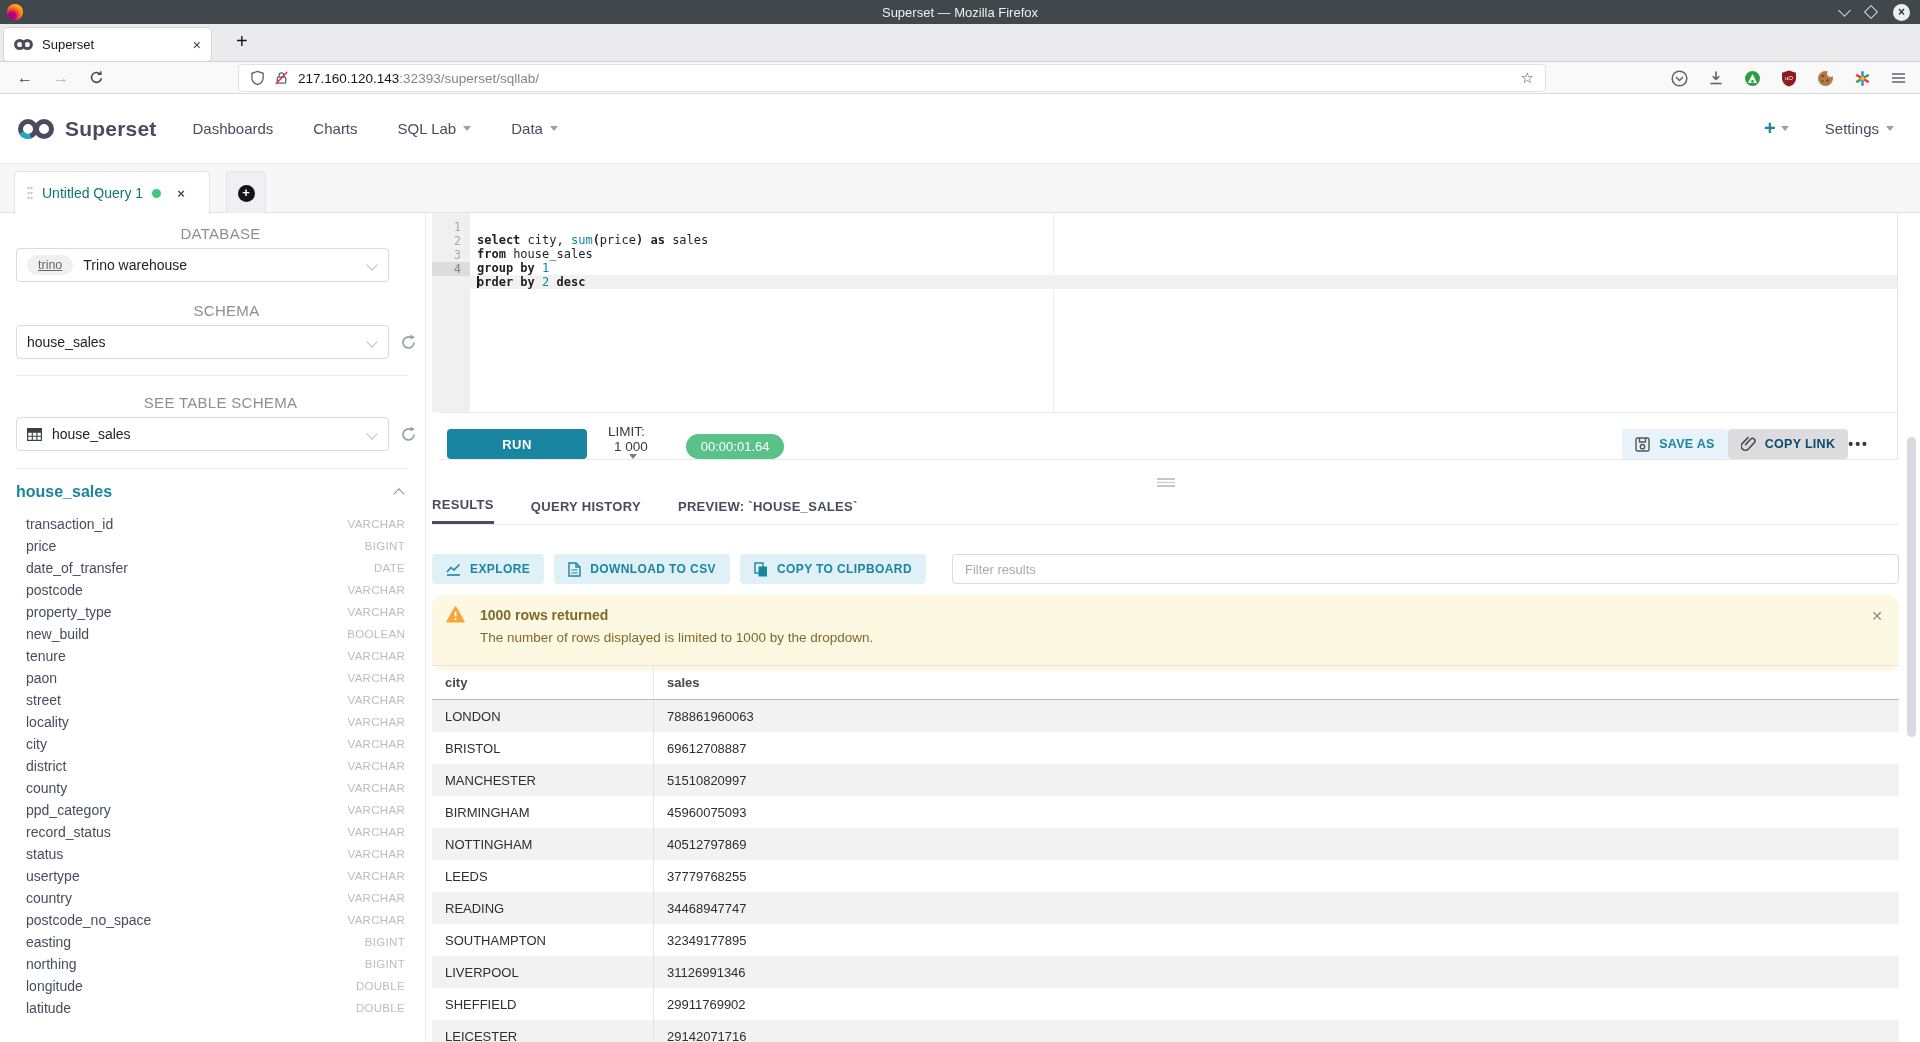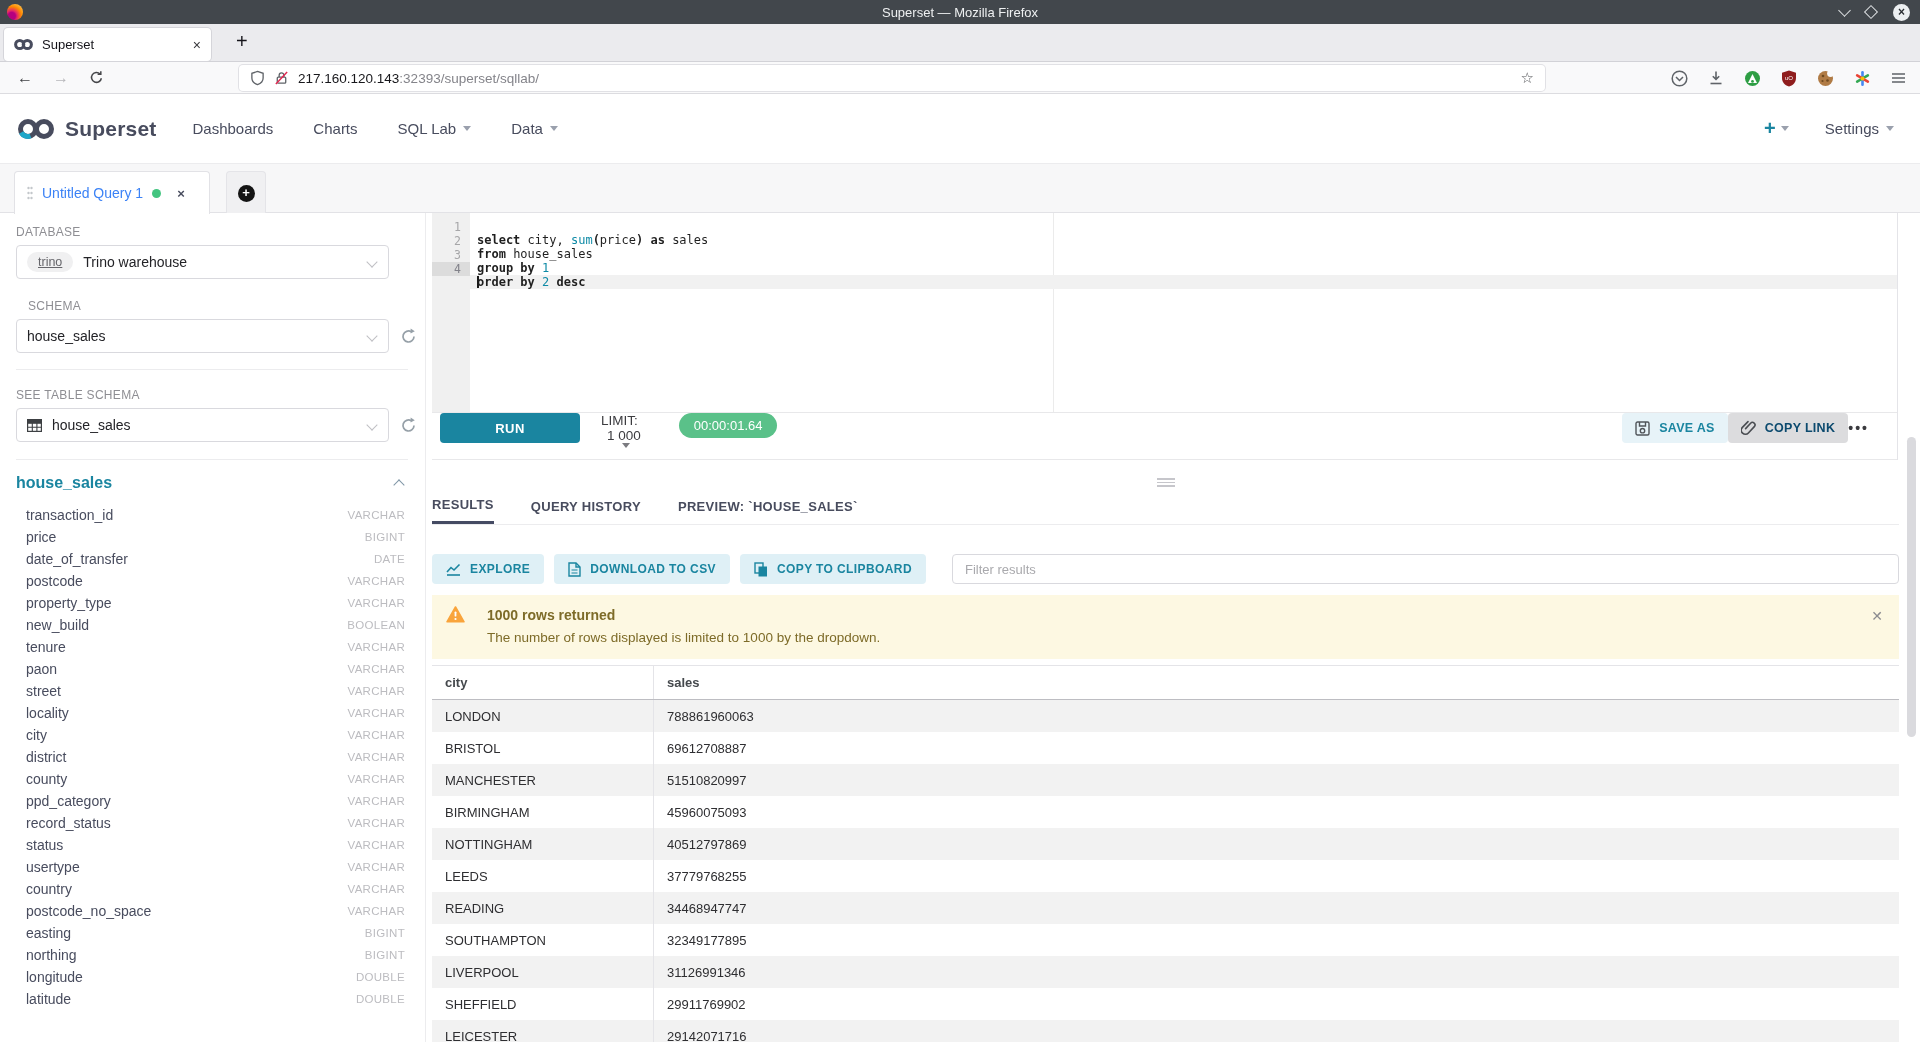--- a/index.html
+++ b/index.html
@@ -37,29 +37,29 @@
   .nav-items{display:flex;gap:40px;margin-left:36px;font-size:15px;color:#484c5e;}
   .nav-item{display:flex;align-items:center;gap:7px;}
   .caret{width:0;height:0;border-left:4px solid transparent;border-right:4px solid transparent;border-top:5px solid #9aa0ad;}
   .nav-right{margin-left:auto;display:flex;align-items:center;gap:36px;margin-right:26px;}
   .plus-btn{display:flex;align-items:center;gap:5px;color:#1a85a0;font-size:20px;font-weight:bold;}
   .settings{display:flex;align-items:center;gap:7px;font-size:15px;color:#484c5e;}
   
   .querystrip{position:absolute;top:164px;left:0;right:0;height:49px;background:#f7f7f8;border-bottom:1px solid #e2e2e6;box-sizing:border-box;}
   .qtab{position:absolute;left:14px;top:7px;height:43px;width:196px;background:#fff;border:1px solid #e2e2e6;border-bottom:none;
     border-radius:4px 4px 0 0;display:flex;align-items:center;gap:9px;padding:0 12px;box-sizing:border-box;z-index:2;}
-  .qtab-title{font-size:14px;color:#3b82f6;}
+  .qtab-title{font-size:14px;color:#0f766e;}
   .qtab-dot{width:9px;height:9px;border-radius:50%;background:#43c580;}
   .qtab-close{margin-left:7px;font-size:13px;font-weight:bold;color:#484c5e;}
   .addtab{position:absolute;left:226px;top:7px;width:40px;height:43px;background:#f0f0f2;border:1px solid #e4e4e8;border-bottom:none;
     border-radius:4px 4px 0 0;display:flex;align-items:center;justify-content:center;box-sizing:border-box;}
   .addtab-circle{width:17px;height:17px;border-radius:50%;background:#141414;color:#fff;font-size:13px;line-height:16px;text-align:center;font-weight:bold;}
   
   .sidebar{position:absolute;left:0;top:213px;bottom:0;width:426px;background:#fff;border-right:1px solid #ececee;box-sizing:border-box;}
-  .sb-label{margin:12px 0 6px 16px;font-size:12px;color:#8e8e93;letter-spacing:.3px;}
+  .sb-label{margin:12px 0 6px 16px;font-size:15px;color:#8e8e93;letter-spacing:.3px;text-align:center;}
   .sb-label.l2{margin-top:20px;margin-left:28px;}
   .sb-label.l3{margin-top:18px;}
   .sb-selrow{display:flex;align-items:center;margin-left:16px;}
   .sb-select{width:373px;height:34px;border:1px solid #d9d9de;border-radius:4px;display:flex;align-items:center;gap:10px;
     padding:0 30px 0 10px;box-sizing:border-box;position:relative;background:#fff;}
   .sb-select .chev{position:absolute;right:12px;top:12px;width:7px;height:7px;border-right:1.5px solid #bfbfc4;border-bottom:1.5px solid #bfbfc4;transform:rotate(45deg);}
   .db-pill{background:#f0f0f1;border-radius:10px;padding:3px 11px;font-size:12.5px;color:#66666b;text-decoration:underline;}
   .sb-selval{font-size:14px;color:#232327;}
   .sb-refresh{margin-left:11px;display:flex;}
   .sb-div{height:1px;background:#ececee;width:392px;margin:16px 0 0 16px;}
@@ -77,22 +77,22 @@
   .gutter{position:absolute;left:0;top:0;bottom:0;width:38px;background:#f0f0f0;padding-top:7px;box-sizing:border-box;}
   .gut-num{height:14px;line-height:14px;font-family:"DejaVu Sans Mono",monospace;font-size:11.5px;color:#a6a6a8;text-align:right;padding-right:9px;}
   .gut-num.active{background:#dcdcdc;color:#82828a;}
   .code-area{position:absolute;left:38px;right:0;top:20px;}
   .code-line{height:14px;line-height:14px;font-family:"DejaVu Sans Mono",monospace;font-size:12px;color:#1f1f1f;padding-left:7px;white-space:pre;position:relative;}
   .code-line.active{background:#f1f1f1;}
   .tk-kw,.tk-b{font-weight:bold;color:#1f1f1f;}
   .tk-fn,.tk-num{color:#0e8aa6;}
   .cursor{position:absolute;left:7px;top:1px;width:1.5px;height:12px;background:#1b1b1b;}
   .pmargin{position:absolute;left:621px;top:0;bottom:0;width:1px;background:#ebebeb;}
-  .toolbar{position:absolute;left:0;right:0;bottom:0;height:48px;border-top:1px solid #e8e8ea;border-bottom:1px solid #e8e8ea;
-    box-sizing:border-box;display:flex;align-items:flex-start;background:#fff;}
+  .toolbar{position:absolute;left:7px;right:0;bottom:0;height:48px;border-top:1px solid #e8e8ea;border-bottom:1px solid #e8e8ea;
+    box-sizing:border-box;display:flex;align-items:flex-end;background:#fff;}
   .run-btn{margin-left:8px;width:140px;height:30px;background:#1a85a0;color:#fff;font-weight:bold;font-size:13px;letter-spacing:.4px;
     border-radius:4px;display:flex;align-items:center;justify-content:center;}
   .limit{margin-left:18px;display:flex;align-items:center;font-size:13.5px;color:#3c3c40;flex-direction:column;}
   .limit-val{margin-left:9px;}
   .limit .caret{margin-left:14px;border-top-color:#7b7b80;}
   .timer{margin-left:38px;background:#5ac189;color:#fff;font-size:13px;padding:5px 15px;border-radius:15px;}
   .tb-right{margin-left:auto;display:flex;align-items:center;gap:0;margin-right:10px;}
   .btn-lite{height:30px;padding:0 13px;border-radius:4px;display:flex;align-items:center;gap:9px;font-size:12.5px;font-weight:bold;letter-spacing:.3px;}
   .saveas{background:#e7f3f8;color:#1a85a0;}
   .copylink{background:#dcdcde;color:#0c4a6e;}
@@ -103,21 +103,21 @@
   .drag-handle div{height:1.5px;background:#c6c6cb;margin-bottom:2px;}
   .res-tabs{position:absolute;top:12px;left:0;right:0;height:37px;border-bottom:1px solid #ececee;display:flex;gap:37px;box-sizing:border-box;}
   .res-tab{display:flex;align-items:center;font-size:13px;color:#484c5e;font-weight:bold;letter-spacing:.3px;}
   .res-tab.active{border-bottom:3px solid #454b63;}
   .res-actions{position:absolute;top:78px;left:0;right:0;height:30px;display:flex;gap:10px;}
   .act-btn{background:#dff0f6;color:#1a85a0;font-weight:bold;font-size:12px;letter-spacing:.4px;border-radius:4px;
     display:flex;align-items:center;gap:9px;padding:0 14px;}
   .filter-input{flex:1;margin-left:16px;border:1px solid #d9d9de;border-radius:4px;padding:0 12px;font-size:13px;color:#333;
     font-family:"Liberation Sans",sans-serif;outline:none;background:#fff;}
   .filter-input::placeholder{color:#a9a9ad;}
-  .alert{position:absolute;top:119px;left:0;right:0;height:64px;background:#fdf8e2;border-radius:0;display:flex;gap:22px;
+  .alert{position:absolute;top:119px;left:0;right:0;height:76px;background:#fdf8e2;border-radius:12px;display:flex;gap:15px;
     padding:11px 14px;box-sizing:border-box;}
   .alert-title{font-size:14px;font-weight:bold;color:#7d6b28;margin-top:1px;}
   .alert-msg{font-size:13.5px;color:#7d6b28;margin-top:7px;}
   .alert-close{position:absolute;right:16px;top:13px;font-size:14px;color:#8b8b8f;}
   .res-table{position:absolute;top:189px;left:0;right:0;bottom:0;overflow:hidden;font-size:13px;}
   .t-head{height:35px;border-top:1px solid #e4e4e8;border-bottom:1px solid #bdbdc2;display:flex;font-weight:bold;color:#45494d;box-sizing:border-box;}
   .t-row{height:32px;display:flex;color:#2e2e31;}
   .t-row.odd{background:#f2f2f2;}
   .cell-city{width:221px;padding-left:13px;box-sizing:border-box;display:flex;align-items:center;}
   .cell-sales{flex:1;padding-left:13px;border-left:1px solid #e4e4e8;display:flex;align-items:center;}

